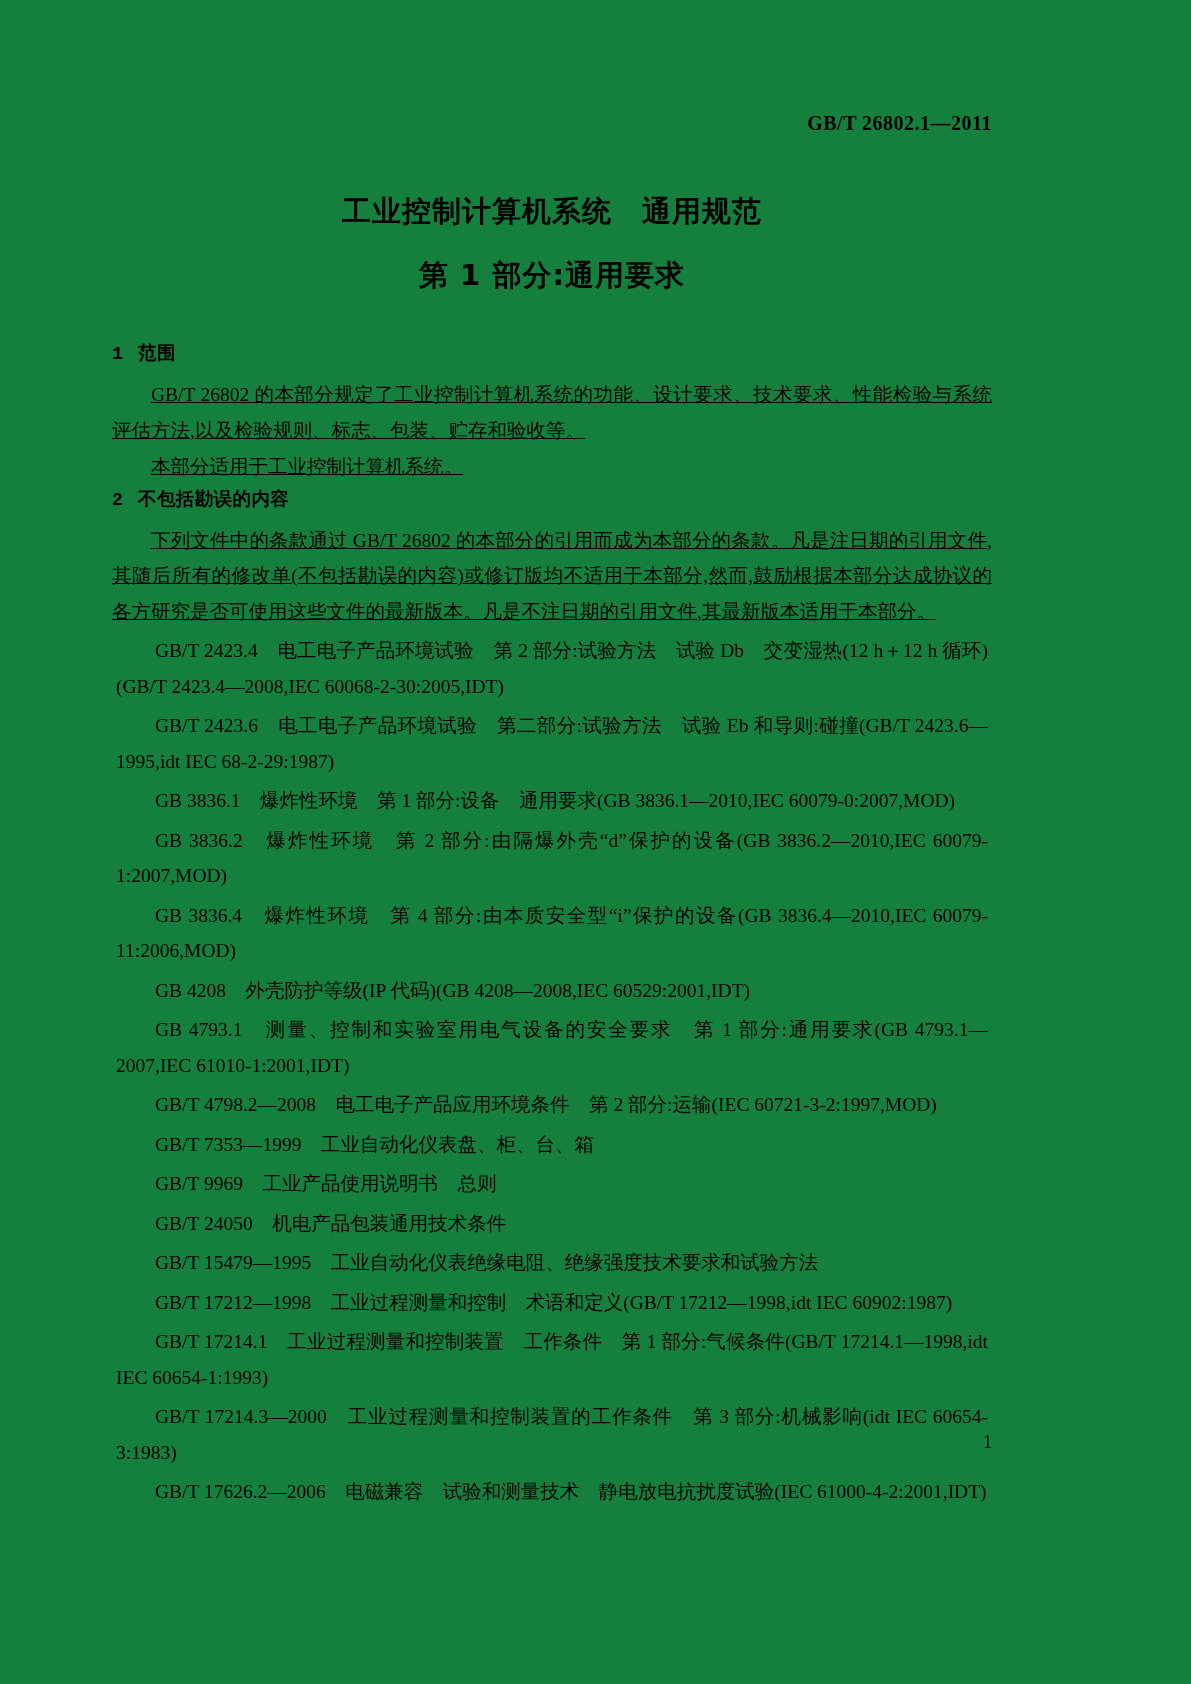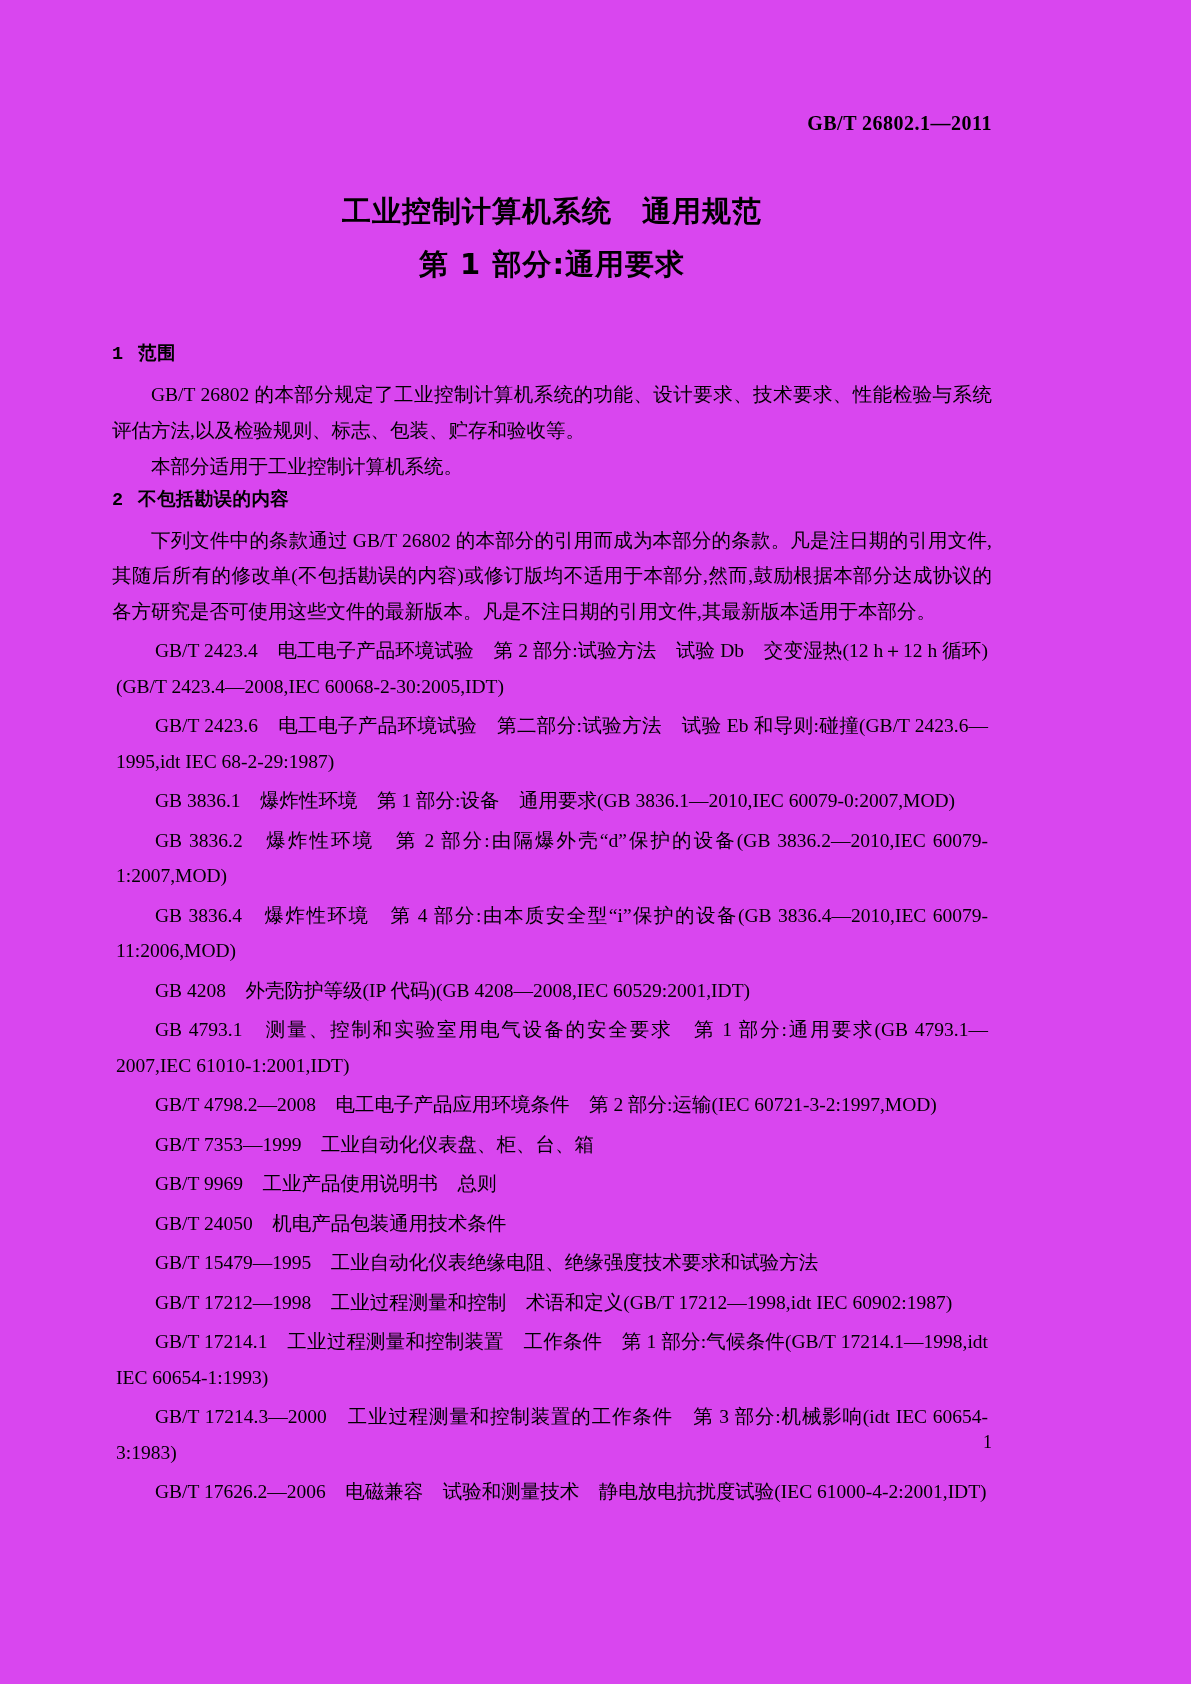--- a/index.html
+++ b/index.html
@@ -9,21 +9,21 @@
   }
   body {
     font-family: "Liberation Serif", "DejaVu Serif", serif;
     color: #000000;
   }
   .page {
     position: relative;
     width: 1191px;
     height: 1684px;
     margin: 0 auto;
-    background: #d946ef;
+    background: #15803d;
     overflow: hidden;
   }
   .content {
     position: absolute;
     left: 112px;
     top: 0;
     width: 880px;
   }
 
   
@@ -47,21 +47,21 @@
     width: 880px;
     text-align: center;
     font-family: "DejaVu Sans", "Liberation Sans", sans-serif;
     font-weight: bold;
     font-size: 29px;
     line-height: 46px;
     letter-spacing: 1px;
   }
   .doc-title .line2 {
     display: block;
-    margin-top: 7px;
+    margin-top: 18px;
   }
 
   
   .body-region {
     position: absolute;
     top: 340px;
     left: 0;
     width: 880px;
   }
 
@@ -81,20 +81,21 @@
 
   p.para {
     margin: 0 0 1px 0;
     padding: 0;
     font-size: 19.5px;
     line-height: 35.5px;
     text-align: justify;
     text-justify: inter-ideograph;
     text-indent: 2em;
     letter-spacing: 0px;
+    text-decoration: underline;
   }
 
   
   p.ref {
     margin: 4px;
     padding: 0;
     font-size: 19.5px;
     line-height: 35.5px;
     text-align: justify;
     text-justify: inter-ideograph;

